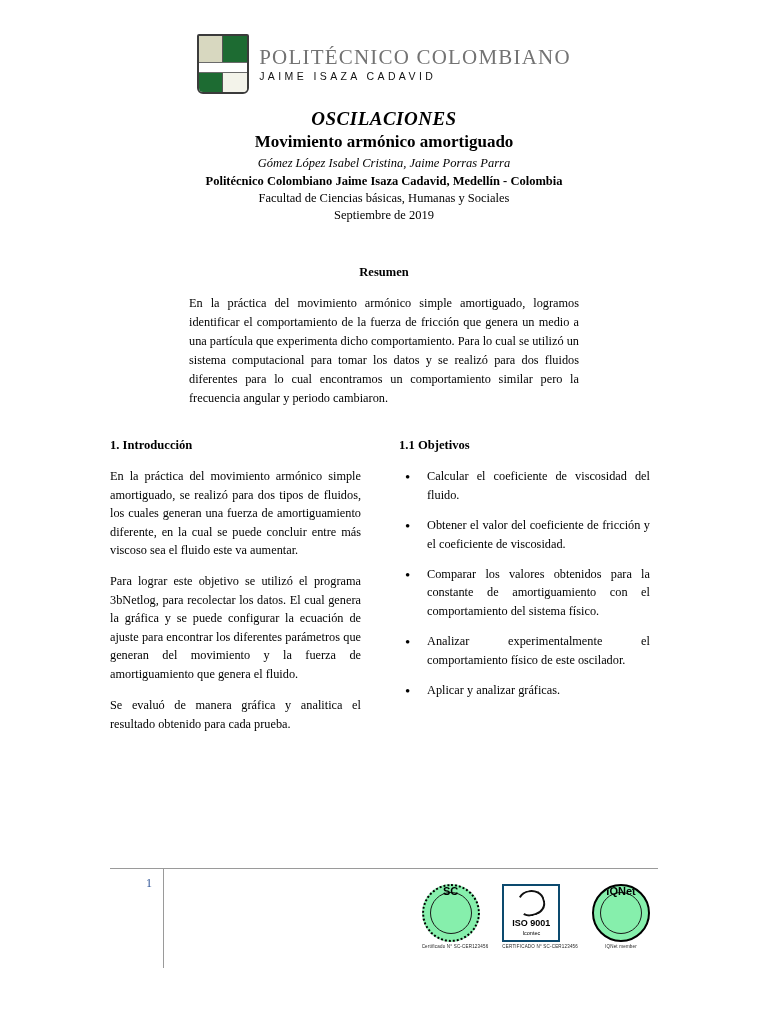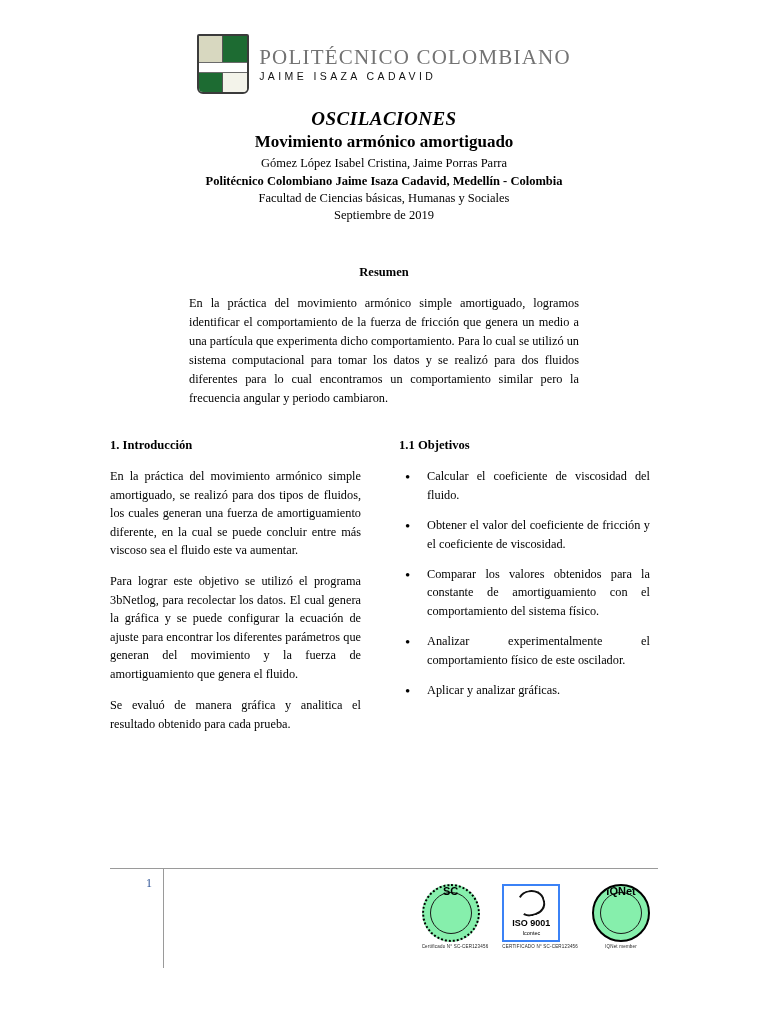--- a/index.html
+++ b/index.html
@@ -89,20 +89,21 @@
     font-style: italic;
   }
   .doc-subtitle {
     font-size: 17px;
     font-weight: bold;
     margin-top: 2px;
   }
   .authors {
     font-size: 12.5px;
     margin-top: 4px;
+    font-style: italic;
   }
   .affil {
     font-size: 12.5px;
     font-weight: bold;
     margin-top: 3px;
   }
   .faculty {
     font-size: 12.5px;
     margin-top: 2px;
   }
@@ -231,21 +232,21 @@
   .seal-caption {
     font-size: 4.5px;
     color: #222;
     margin-top: 2px;
     font-family: "Liberation Sans", sans-serif;
     letter-spacing: 0.2px;
   }
   .seal-square {
     width: 58px;
     height: 58px;
-    border: 2px solid #3b82f6;
+    border: 2px solid #0c4a6e;
     box-sizing: border-box;
     background: #fff;
     display: flex;
     flex-direction: column;
     align-items: center;
     justify-content: center;
     gap: 2px;
   }
   .seal-square .mark {
     width: 24px;

